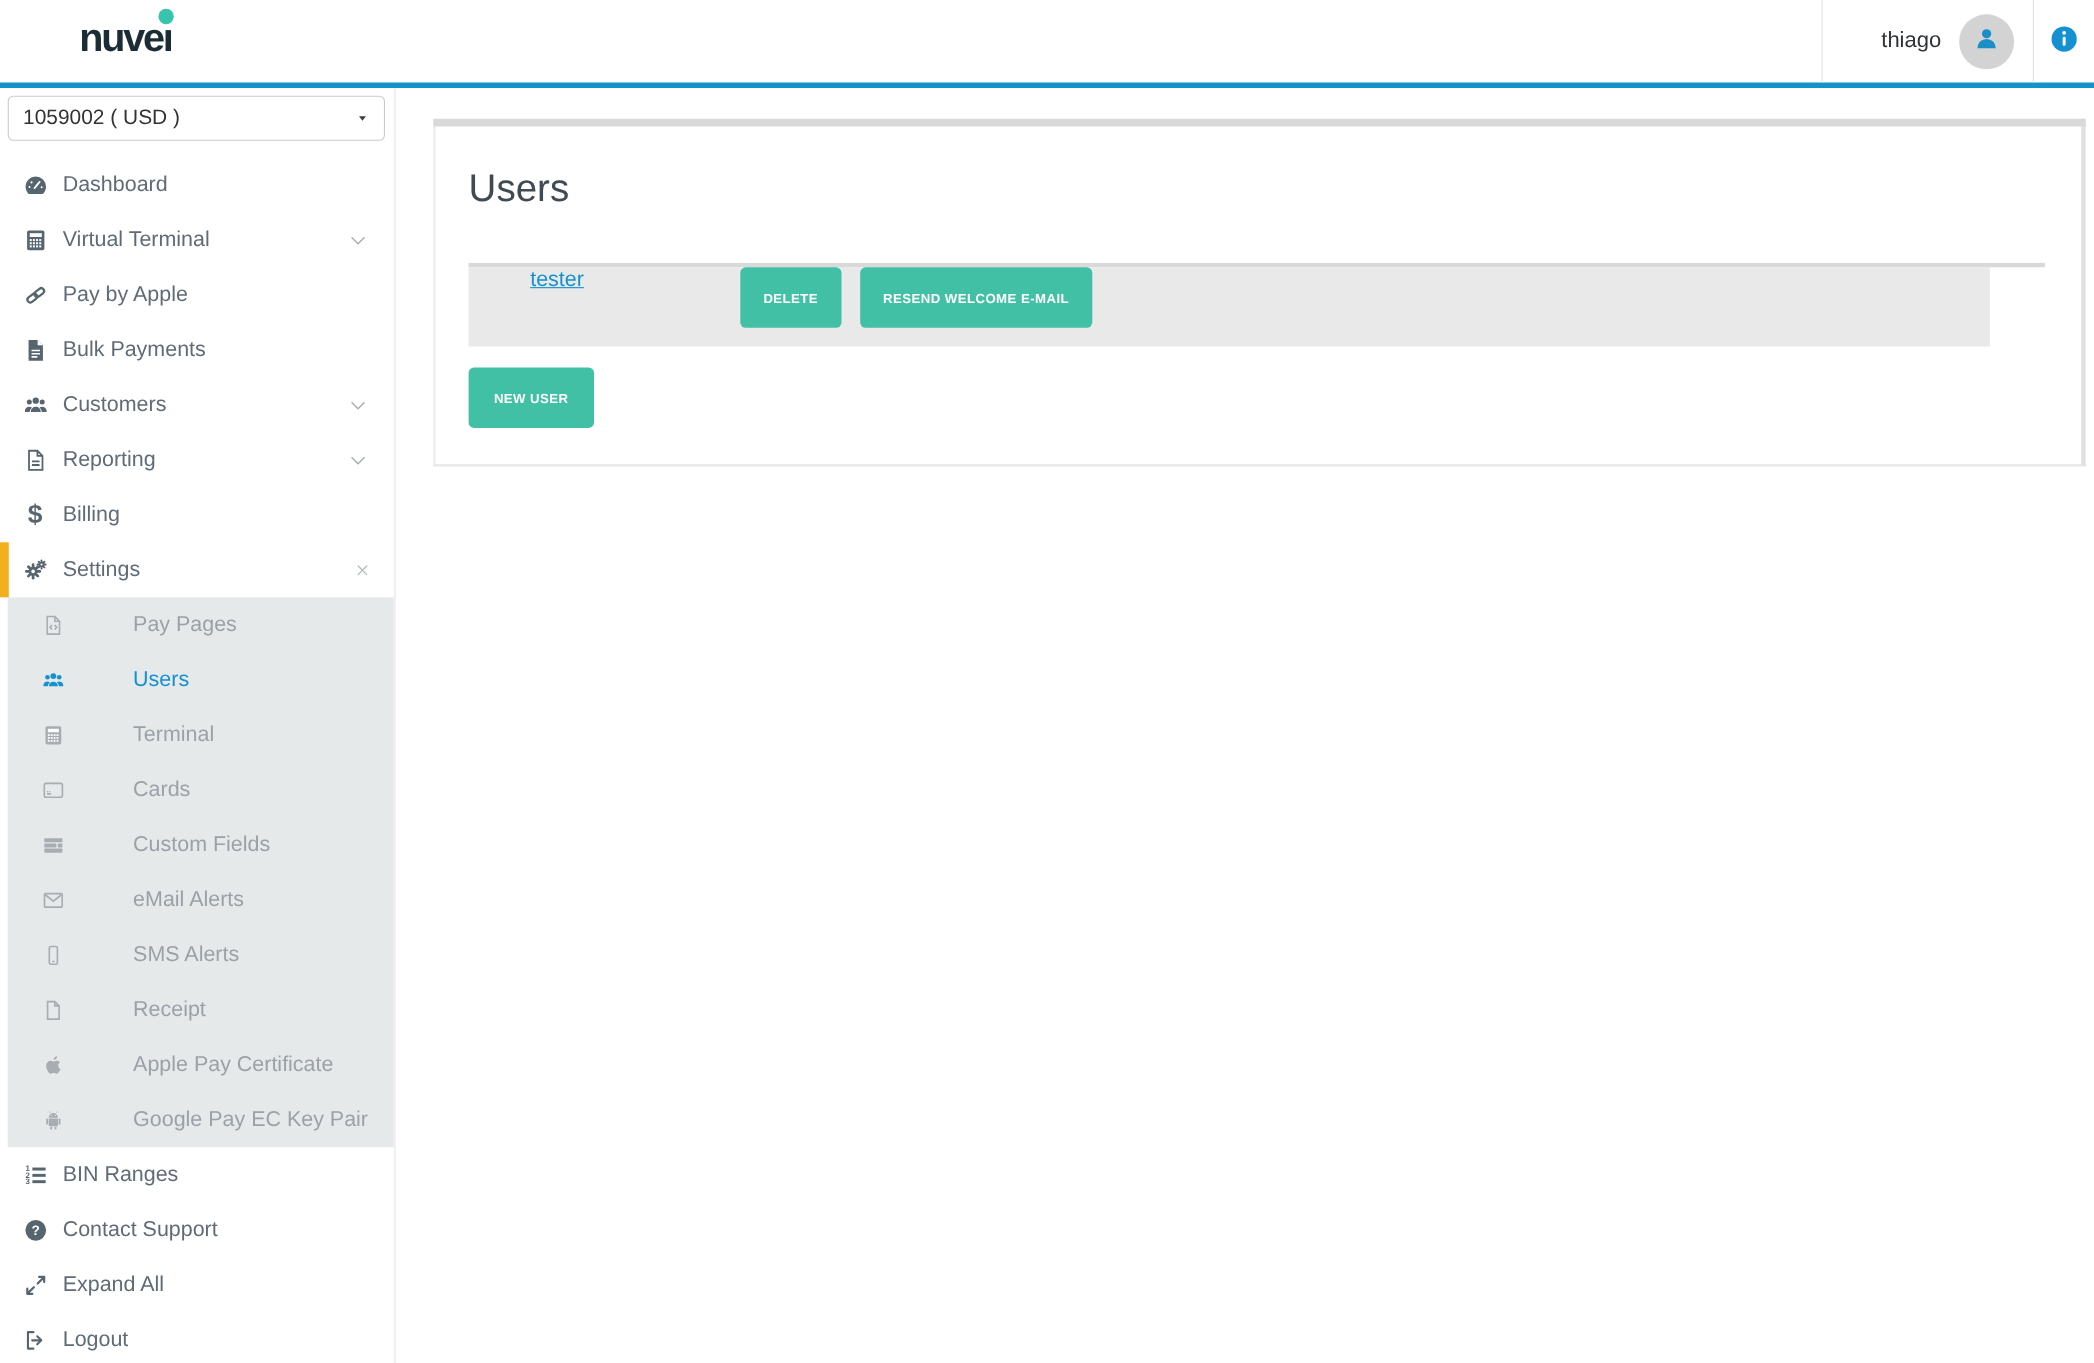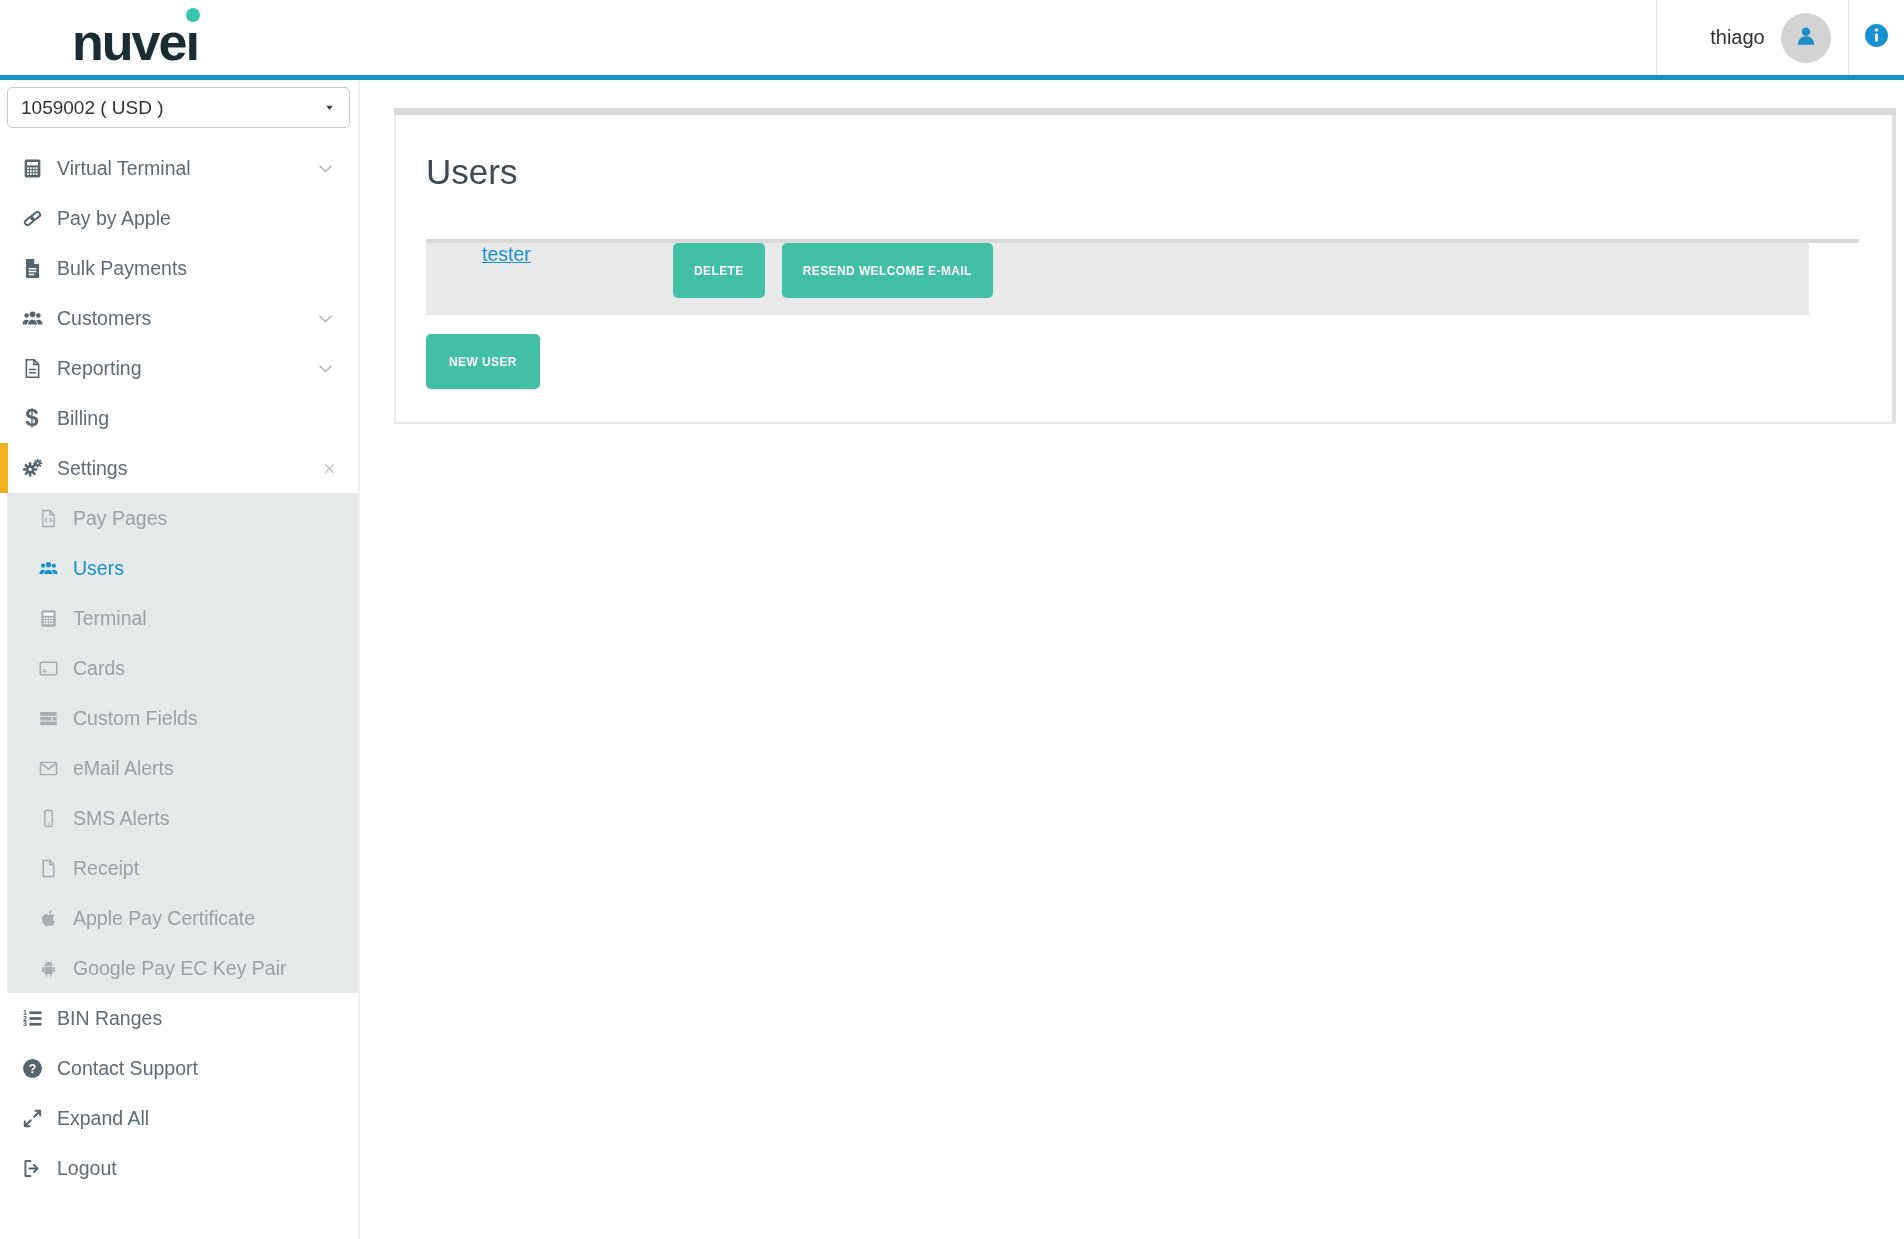--- a/index.html
+++ b/index.html
@@ -8,21 +8,21 @@
     --bar-gray:#d9d9d9; --item-text:#5f6b76; --icon-gray:#57656f; --sub-text:#9aa1a7;
   }
   *{box-sizing:border-box;}
   html,body{margin:0;padding:0;}
   body{width:1904px;height:1239px;position:relative;overflow:hidden;background:#fff;
        font-family:"Liberation Sans", sans-serif;}
 
   
   .app-header{position:absolute;left:0;top:0;width:1904px;height:80px;background:#fff;
               border-bottom:5px solid var(--line);z-index:5;}
-  .logo{position:absolute;left:72px;top:16px;font-size:52px;font-weight:bold;
+  .logo{position:absolute;left:72px;top:16px;font-size:36px;font-weight:bold;
         letter-spacing:-2px;color:var(--navy);line-height:1;}
   .logo .dot{position:absolute;top:-8px;right:-2px;width:14px;height:14px;border-radius:50%;
         background:var(--dot);}
   .header-right{position:absolute;right:0;top:0;height:75px;display:flex;}
   .user-box{width:192px;height:75px;border-left:1px solid #e2e2e2;display:flex;
             align-items:center;justify-content:center;gap:16px;cursor:pointer;}
   .username{font-size:20px;color:#2e3338;margin-left:36px;}
   .avatar{width:50px;height:50px;border-radius:50%;background:#d3d3d3;display:flex;
           align-items:center;justify-content:center;}
   .avatar svg{width:28px;height:28px;color:#1a8fc6;}
@@ -47,21 +47,21 @@
   .nav-icon svg{width:23px;height:23px;display:block;}
   .dollar-glyph{font-size:24px;font-weight:bold;line-height:1;}
   .chevron{margin-left:auto;margin-right:23px;color:#a9aeb2;display:flex;}
   .chevron svg{width:19px;height:19px;}
   .close-x{margin-left:auto;margin-right:20px;color:#b4babe;display:flex;cursor:pointer;}
   .close-x svg{width:17px;height:17px;}
   .nav-item.active::before{content:"";position:absolute;left:0;top:0;bottom:0;width:8px;
             background:var(--yellow);}
   .submenu{margin-left:7px;width:351px;background:var(--submenu-bg);}
   .sub-item{height:50px;display:flex;align-items:center;padding-left:29px;font-size:19.5px;
-            color:var(--sub-text);cursor:pointer;}
+            color:var(--sub-text);cursor:pointer;gap:48px;}
   .sub-item .nav-icon{color:#a7adb2;width:24px;margin-right:13px;}
   .sub-item .nav-icon svg{width:21px;height:21px;}
   .sub-item.active{color:var(--blue);}
   .sub-item.active .nav-icon{color:var(--blue);}
 
   
   .card{position:absolute;left:394px;top:108px;width:1502px;height:316px;background:#fff;
         border-right:4px solid #e0e0e0;border-left:2px solid #ececec;
         border-bottom:2px solid #e6e6e6;}
   .card-topbar{height:7px;background:var(--bar-gray);margin:0 -4px 0 -2px;}
@@ -112,20 +112,34 @@
     <span class="caret">
         <svg viewBox="0 0 24 24">
           <path d="M6.2 8.8h11.6L12 16.4z" fill="currentColor"></path>
         </svg>
       </span>
   </div>
   <nav id="main-nav">
       <div class="nav-item">
         <span class="nav-icon">
           <svg viewBox="0 0 24 24">
+            <path fill="currentColor" d="M12 3.5A9.7 9.7 0 0 0 2.3 13.2c0 2.7 1.1 5.2 2.9 7h13.6a9.67 9.67 0 0 0 2.9-7A9.7 9.7 0 0 0 12 3.5z"></path>
+            <path stroke="#fff" stroke-width="1.7" stroke-linecap="round" fill="none" d="m10.8 14.6 4.9-5.9"></path>
+            <g fill="#fff">
+              <circle cx="6.1" cy="13.5" r="1"></circle>
+              <circle cx="8" cy="9.2" r="1"></circle>
+              <circle cx="17.6" cy="13.8" r="1"></circle>
+            </g>
+          </svg>
+        </span>
+        <span class="nav-label">Dashboard</span>
+      </div>
+      <div class="nav-item">
+        <span class="nav-icon">
+          <svg viewBox="0 0 24 24">
             <rect x="3.8" y="2.6" width="16.4" height="18.8" rx="1.8" fill="currentColor"></rect>
             <rect x="6.3" y="5.2" width="11.4" height="3.6" fill="#fff"></rect>
             <g fill="#fff">
               <rect x="6.3" y="10.8" width="1.9" height="1.9"></rect>
               <rect x="9.3" y="10.8" width="1.9" height="1.9"></rect>
               <rect x="12.3" y="10.8" width="1.9" height="1.9"></rect>
               <rect x="15.3" y="10.8" width="1.9" height="1.9"></rect>
               <rect x="6.3" y="13.8" width="1.9" height="1.9"></rect>
               <rect x="9.3" y="13.8" width="1.9" height="1.9"></rect>
               <rect x="12.3" y="13.8" width="1.9" height="1.9"></rect>

